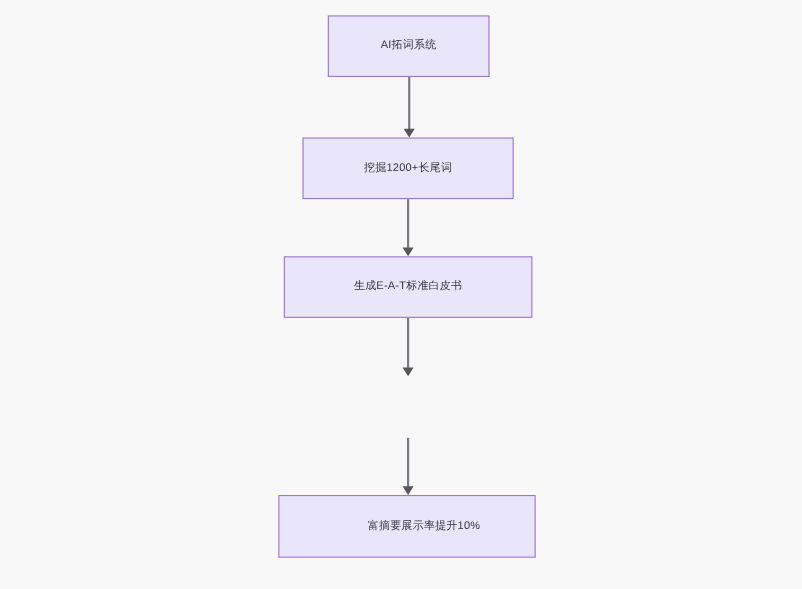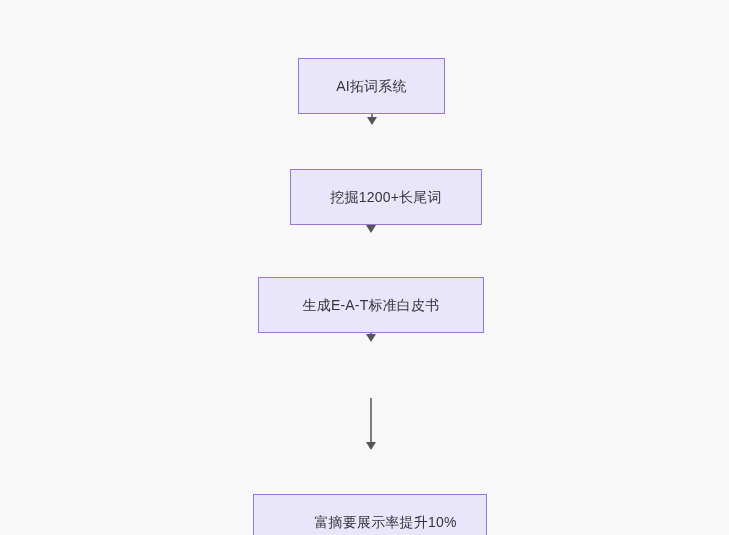--- a/index.html
+++ b/index.html
@@ -20,26 +20,25 @@
   }
   .node {
     position: absolute;
     box-sizing: border-box;
     background: #e9e6fb;
     border: 1.5px solid #9a75d8;
     display: flex;
     align-items: center;
     justify-content: center;
     color: #333338;
-    font-size: 14px;
+    font-size: 10px;
     line-height: 1.2;
     letter-spacing: 0.2px;
     white-space: nowrap;
     user-select: none;
-    margin-top: 44px;
   }
   .node-label {
     display: block;
   }
   .edge {
     position: absolute;
     overflow: visible;
     pointer-events: none;
   }
   .edge-line {
@@ -68,21 +67,21 @@
       <line class="edge-line" x1="20" y1="0" x2="20" y2="46"></line>
       <polygon class="edge-head" points="15,45 25,45 20,53"></polygon>
     </svg>
     <svg class="edge" width="40" height="54" style="left: 351px; top: 398px;">
       <line class="edge-line" x1="20" y1="0" x2="20" y2="45"></line>
       <polygon class="edge-head" points="15,44 25,44 20,52"></polygon>
     </svg>
     <div class="node" style="left: 298px; top: 14px; width: 147px; height: 56px;">
       <span class="node-label">AI拓词系统</span>
     </div>
-    <div class="node" style="left: 290px; top: 125px; width: 192px; height: 56px; text-align: center;">
+    <div class="node" style="left: 275px; top: 125px; width: 192px; height: 56px; text-align: center;">
       <span class="node-label">挖掘1200+长尾词</span>
     </div>
     <div class="node" style="left: 258px; top: 233px; width: 226px; height: 56px; text-align: center;">
       <span class="node-label">生成E-A-T标准白皮书</span>
     </div>
     <div class="node" style="left: 253px; top: 450px; width: 234px; height: 57px; padding-left: 31px;">
       <span class="node-label">富摘要展示率提升10%</span>
     </div>
   </div>
 

